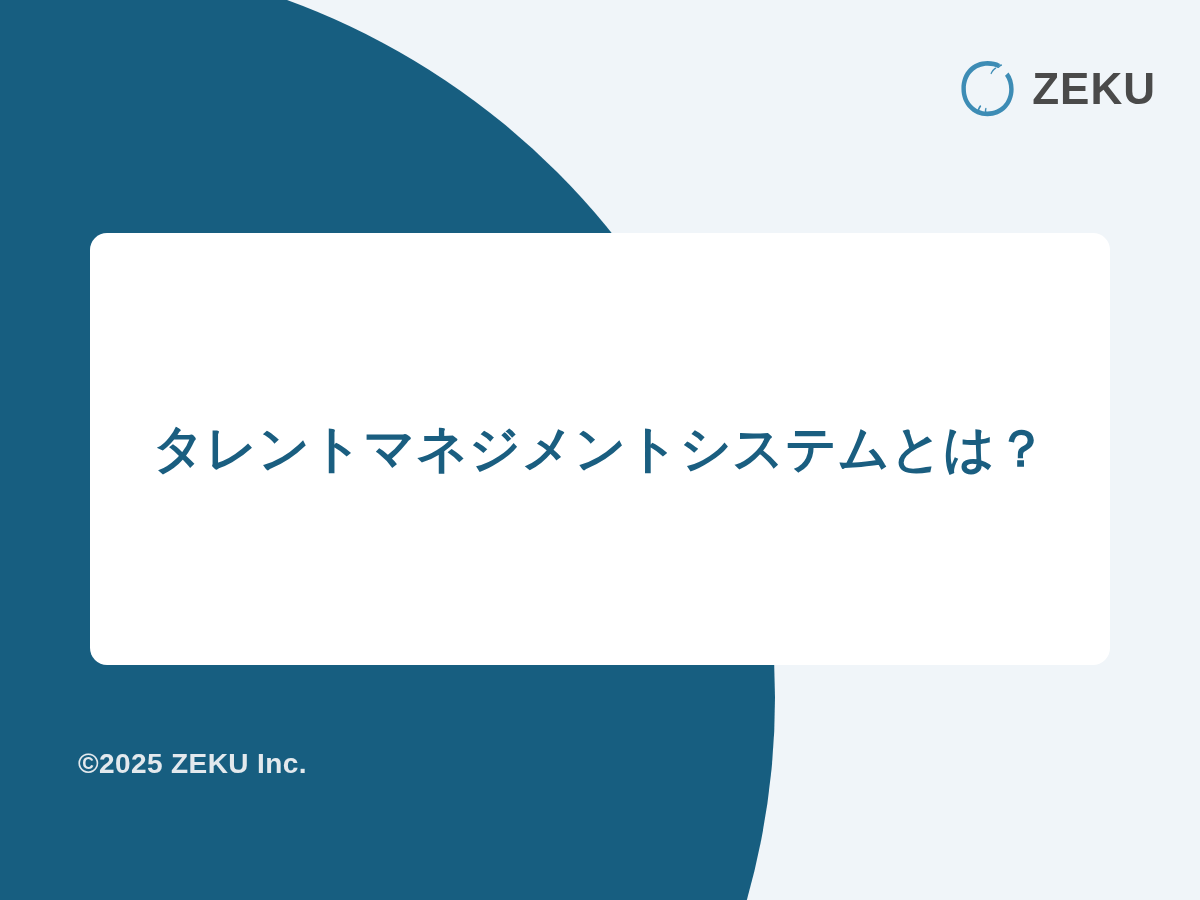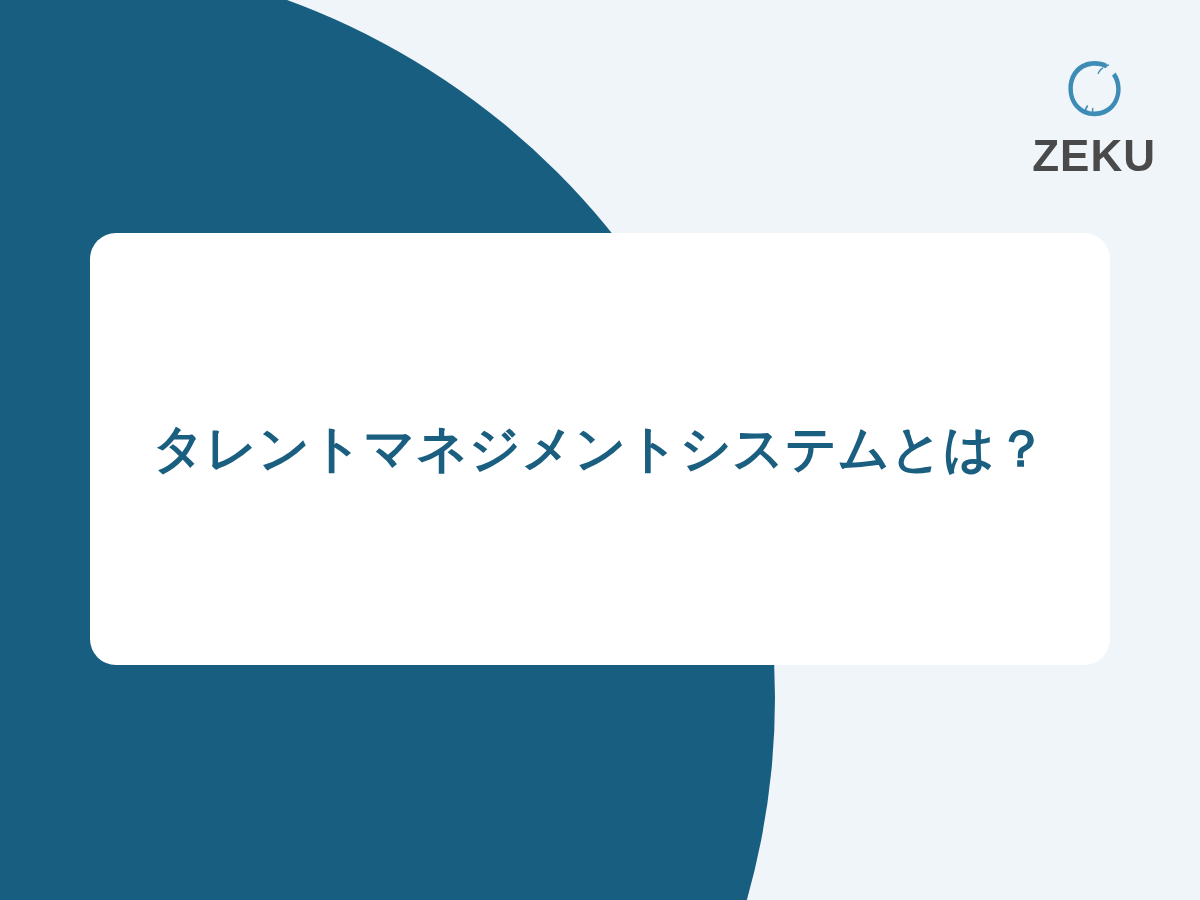--- a/index.html
+++ b/index.html
@@ -34,21 +34,21 @@
   }
 
   
   .card {
     position: absolute;
     left: 90px;
     top: 233px;
     width: 1020px;
     height: 432px;
     background: #ffffff;
-    border-radius: 26px;
+    border-radius: 17px;
     display: flex;
     flex-direction: column;
     align-items: center;
     justify-content: center;
   }
 
   .title-block {
     width: 100%;
     text-align: center;
     padding: 0 24px;
@@ -65,21 +65,20 @@
   }
 
   
   .logo {
     position: absolute;
     right: 44px;
     top: 58px;
     display: flex;
     align-items: center;
     gap: 14px;
-    flex-direction: column;
   }
   .logo-mark {
     width: 62px;
     height: 62px;
     display: block;
   }
   .logo-wordmark {
     color: #4a4a4a;
     font-size: 44px;
     font-weight: bold;
@@ -117,14 +116,15 @@
     </span>
     <span class="logo-wordmark">ZEKU</span>
   </div>
 
   <div class="card">
     <div class="title-block">
       <div class="title-line">タレントマネジメントシステムとは？</div>
     </div>
   </div>
 
+  <div class="footer-copyright">©2025 ZEKU Inc.</div>
 
 </div>
 
 </body></html>

